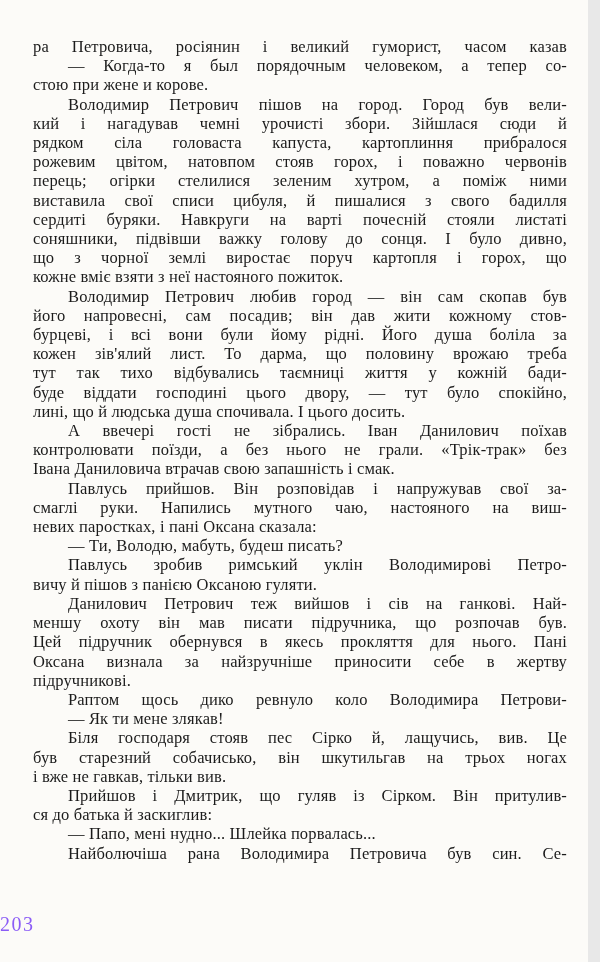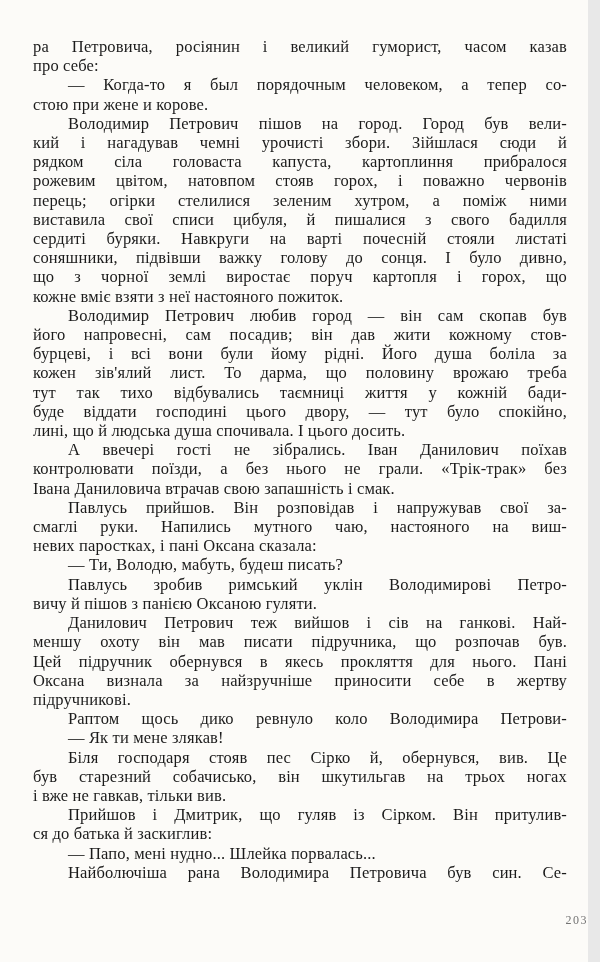--- a/index.html
+++ b/index.html
@@ -35,33 +35,32 @@
     text-align-last: justify;
   }
   .ln.ind {
     text-indent: 35px;
   }
   .page-number {
     position: absolute;
     top: 913px;
     left: 0;
     width: 100%;
-    text-align: right;
-    font-size: 12px;
+    text-align: left;
+    font-size: 20px;
     letter-spacing: 1.5px;
-    color: #737373;
+    color: #8b5cf6;
   }
 </style>
 </head>
 <body>
 
 <div class="page">
   <div class="text-block" id="text-block">
       <div class="ln just">ра Петровича, росіянин і великий гуморист, часом казав</div>
-      <div class="ln">про себе:</div>
       <div class="ln just ind">— Когда-то я был порядочным человеком, а тепер со-</div>
       <div class="ln">стою при жене и корове.</div>
       <div class="ln just ind">Володимир Петрович пішов на город. Город був вели-</div>
       <div class="ln just">кий і нагадував чемні урочисті збори. Зійшлася сюди й</div>
       <div class="ln just">рядком сіла головаста капуста, картоплиння прибралося</div>
       <div class="ln just">рожевим цвітом, натовпом стояв горох, і поважно червонів</div>
       <div class="ln just">перець; огірки стелилися зеленим хутром, а поміж ними</div>
       <div class="ln just">виставила свої списи цибуля, й пишалися з свого бадилля</div>
       <div class="ln just">сердиті буряки. Навкруги на варті почесній стояли листаті</div>
       <div class="ln just">соняшники, підвівши важку голову до сонця. І було дивно,</div>
@@ -83,21 +82,21 @@
       <div class="ln ind">— Ти, Володю, мабуть, будеш писать?</div>
       <div class="ln just ind">Павлусь зробив римський уклін Володимирові Петро-</div>
       <div class="ln">вичу й пішов з панією Оксаною гуляти.</div>
       <div class="ln just ind">Данилович Петрович теж вийшов і сів на ганкові. Най-</div>
       <div class="ln just">меншу охоту він мав писати підручника, що розпочав був.</div>
       <div class="ln just">Цей підручник обернувся в якесь прокляття для нього. Пані</div>
       <div class="ln just">Оксана визнала за найзручніше приносити себе в жертву</div>
       <div class="ln">підручникові.</div>
       <div class="ln just ind">Раптом щось дико ревнуло коло Володимира Петрови-</div>
       <div class="ln ind">— Як ти мене злякав!</div>
-      <div class="ln just ind">Біля господаря стояв пес Сірко й, обернувся, вив. Це</div>
+      <div class="ln just ind">Біля господаря стояв пес Сірко й, лащучись, вив. Це</div>
       <div class="ln just">був старезний собачисько, він шкутильгав на трьох ногах</div>
       <div class="ln">і вже не гавкав, тільки вив.</div>
       <div class="ln just ind">Прийшов і Дмитрик, що гуляв із Сірком. Він притулив-</div>
       <div class="ln">ся до батька й заскиглив:</div>
       <div class="ln ind">— Папо, мені нудно... Шлейка порвалась...</div>
       <div class="ln just ind">Найболючіша рана Володимира Петровича був син. Се-</div>
     </div>
   <div class="page-number">203</div>
 </div>
 

